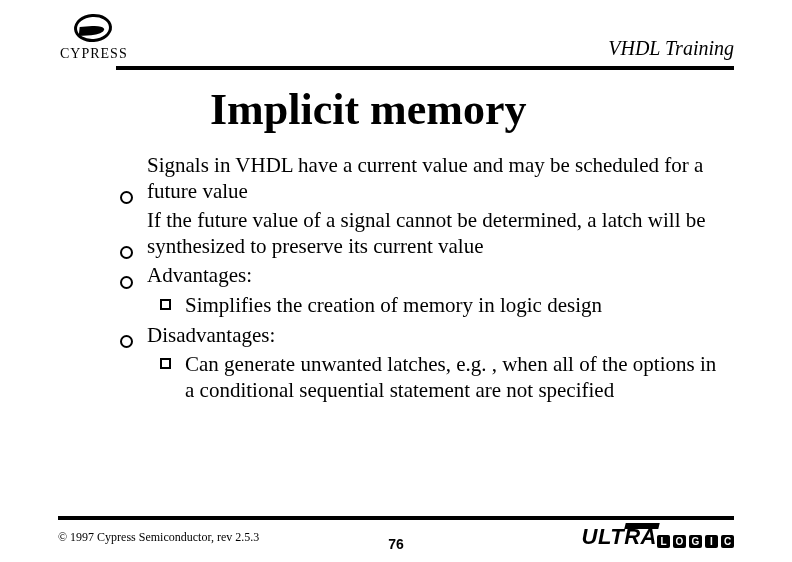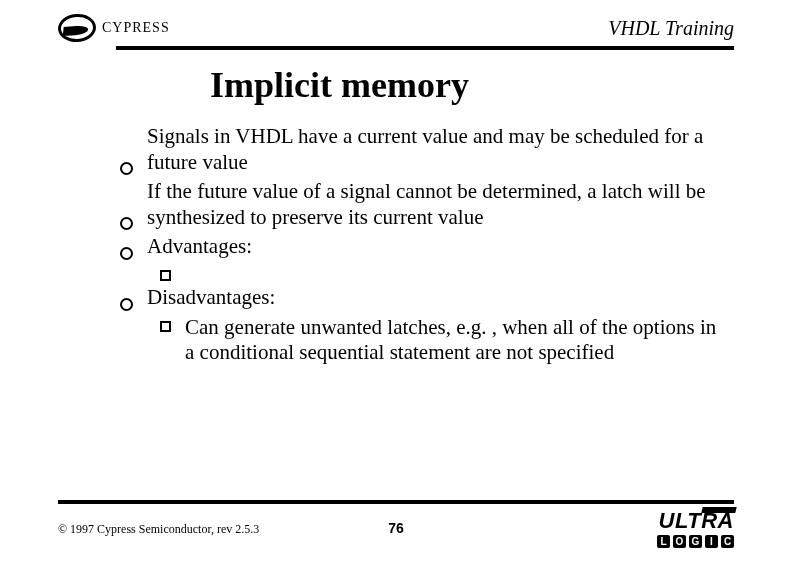--- a/index.html
+++ b/index.html
@@ -14,37 +14,38 @@
     .header {
       display: flex;
       align-items: flex-end;
       justify-content: space-between;
       padding: 14px 58px 0 58px;
     }
     .logo-block {
       display: flex;
       align-items: center;
       gap: 4px;
+      flex-direction: column;
     }
     .header-title {
       font-style: italic;
       font-size: 20px;
       font-family: "Times New Roman", serif;
       padding-bottom: 2px;
       text-align: center;
     }
     .rule-top {
       margin: 4px 58px 0 116px;
       height: 4px;
       background: #000;
     }
     .slide-title {
       font-family: "Times New Roman", serif;
       font-weight: bold;
-      font-size: 36px;
+      font-size: 44px;
       text-align: left;
       margin: 14px 0 18px 210px;
     }
     .content {
       margin: 0 70px 0 120px;
       font-size: 21px;
       line-height: 1.22;
     }
     .bullet-row {
       display: flex;
@@ -99,21 +100,21 @@
       position: absolute;
       left: 50%;
       transform: translateX(-50%);
       font-weight: bold;
       font-family: Arial, sans-serif;
       font-size: 14px;
       top: 10px;
     }
     .ultra-block {
       display: flex;
-      flex-direction: column;
+      flex-direction: row;
       align-items: flex-end;
     }
     .ultra-word {
       font-family: Arial, Helvetica, sans-serif;
       font-weight: 900;
       font-style: italic;
       font-size: 22px;
       letter-spacing: 0.5px;
       line-height: 1;
       position: relative;
@@ -196,20 +197,21 @@
   <div class="bullet-row">
     <span class="bullet-circle"></span>
     <span>If the future value of a signal cannot be determined, a latch will be synthesized to preserve its current value</span>
   </div>
   <div class="bullet-row">
     <span class="bullet-circle"></span>
     <span>Advantages:</span>
   </div>
   <div class="sub-row">
     <span class="bullet-square"></span>
+    <span>Simplifies the creation of memory in logic design</span>
   </div>
   <div class="bullet-row">
     <span class="bullet-circle"></span>
     <span>Disadvantages:</span>
   </div>
   <div class="sub-row">
     <span class="bullet-square"></span>
     <span>Can generate unwanted latches, e.g. , when all of the options in a conditional sequential statement are not specified</span>
   </div>
 </div>

